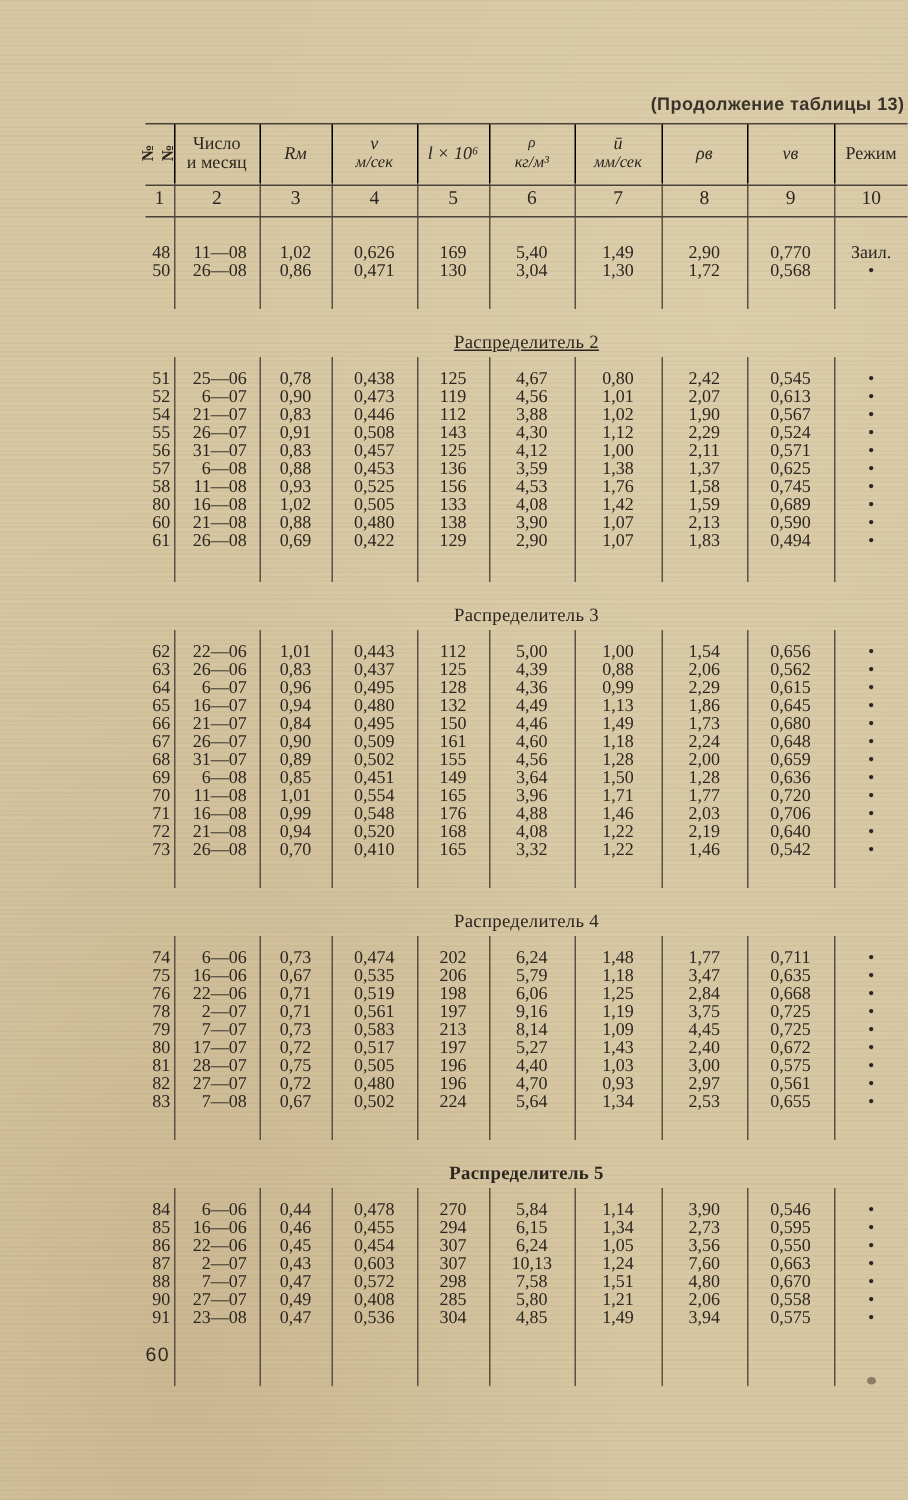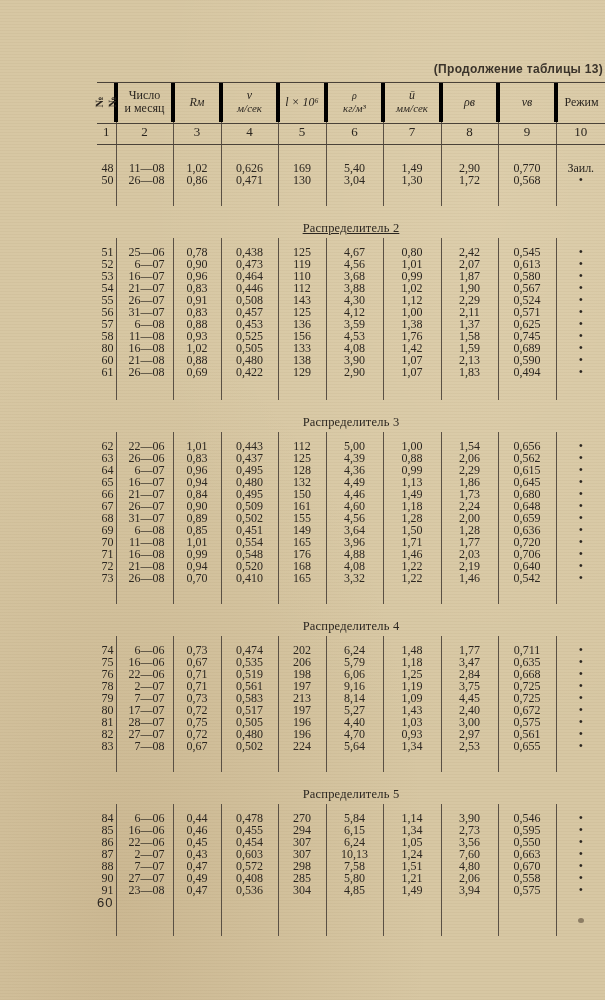--- a/index.html
+++ b/index.html
@@ -23,21 +23,21 @@
     .table-wrap { position: absolute; left: 97px; top: 82px; width: 508px; }
     .hline { position: absolute; left: 0; width: 508px; height: 1px; background: #4a4238; }
     table { border-collapse: collapse; width: 508px; table-layout: fixed; }
     col.c1 { width: 19px; } col.c2 { width: 57px; } col.c3 { width: 48px; }
     col.c4 { width: 57px; } col.c5 { width: 48px; } col.c6 { width: 57px; }
     col.c7 { width: 58px; } col.c8 { width: 57px; } col.c9 { width: 58px; }
     col.c10 { width: 49px; }
     th, td { padding: 0; font-weight: normal; }
     .head th {
       height: 40px; font-size: 12px; text-align: center; vertical-align: middle;
-      border-left: 4px solid #000000; line-height: 13px;
+      border-left: 1px solid #000000; line-height: 13px;
     }
     .head th:first-child { border-left: none; }
     .head th .unit { font-style: italic; font-size: 11px; display: block; }
     .rot { display: inline-block; transform: rotate(-90deg); font-size: 11px; font-weight: bold; }
     .nums td {
       height: 20px; font-size: 13px; text-align: center;
       border-left: 1px solid #5a5044;
     }
     .nums td:first-child { border-left: none; }
     .section td {
@@ -203,32 +203,20 @@
             <td>0,90</td>
             <td>0,473</td>
             <td>119</td>
             <td>4,56</td>
             <td>1,01</td>
             <td>2,07</td>
             <td>0,613</td>
             <td class="mode">•</td>
           </tr>
           <tr class="section">
-            <td>53</td>
-            <td class="c2">16—07</td>
-            <td>0,96</td>
-            <td>0,464</td>
-            <td>110</td>
-            <td>3,68</td>
-            <td>0,99</td>
-            <td>1,87</td>
-            <td>0,580</td>
-            <td class="mode">•</td>
-          </tr>
-          <tr class="section">
             <td>54</td>
             <td class="c2">21—07</td>
             <td>0,83</td>
             <td>0,446</td>
             <td>112</td>
             <td>3,88</td>
             <td>1,02</td>
             <td>1,90</td>
             <td>0,567</td>
             <td class="mode">•</td>
@@ -629,21 +617,21 @@
             <td style="height: 20px;"></td>
             <td style="height: 20px;"></td>
             <td style="height: 20px;"></td>
             <td style="height: 20px;"></td>
             <td style="height: 20px;"></td>
             <td style="height: 20px;"></td>
             <td style="height: 20px;"></td>
             <td style="height: 20px;"></td>
           </tr>
           <tr class="dist-title">
-            <td colspan="10" style="height: 30px; vertical-align: bottom; padding-bottom: 2px;">Распределитель 5</td>
+            <td colspan="10" style="height: 30px; vertical-align: bottom; padding-bottom: 2px; font-weight: bold;">Распределитель 5</td>
           </tr>
           <tr class="spacer">
             <td style="height: 8px;"></td>
             <td style="height: 8px;"></td>
             <td style="height: 8px;"></td>
             <td style="height: 8px;"></td>
             <td style="height: 8px;"></td>
             <td style="height: 8px;"></td>
             <td style="height: 8px;"></td>
             <td style="height: 8px;"></td>

